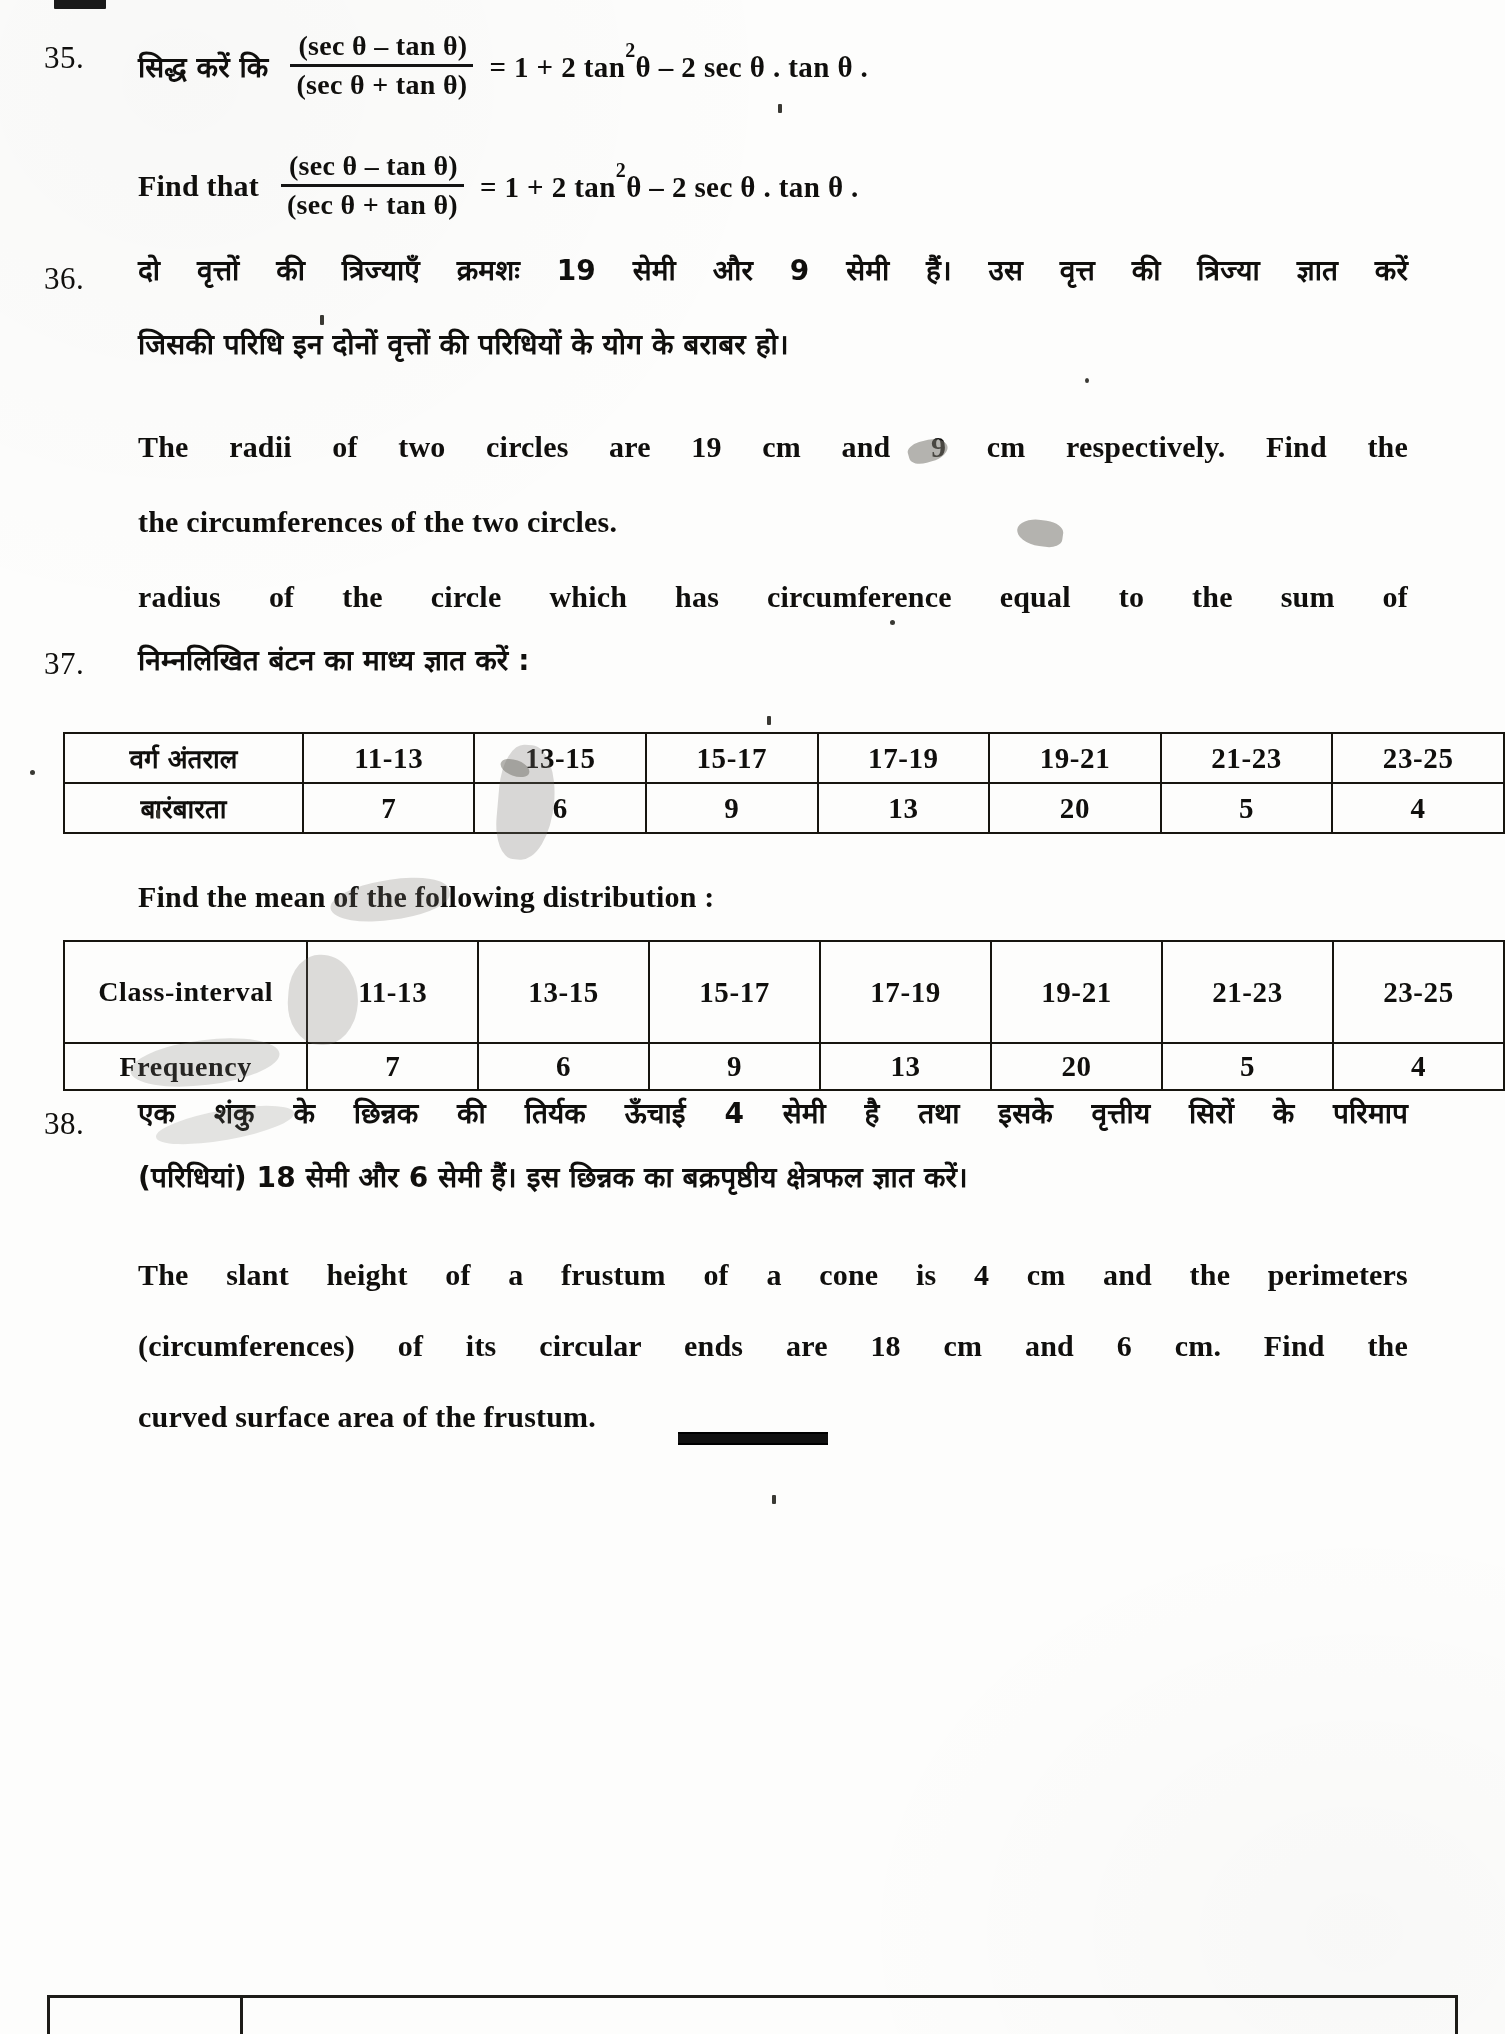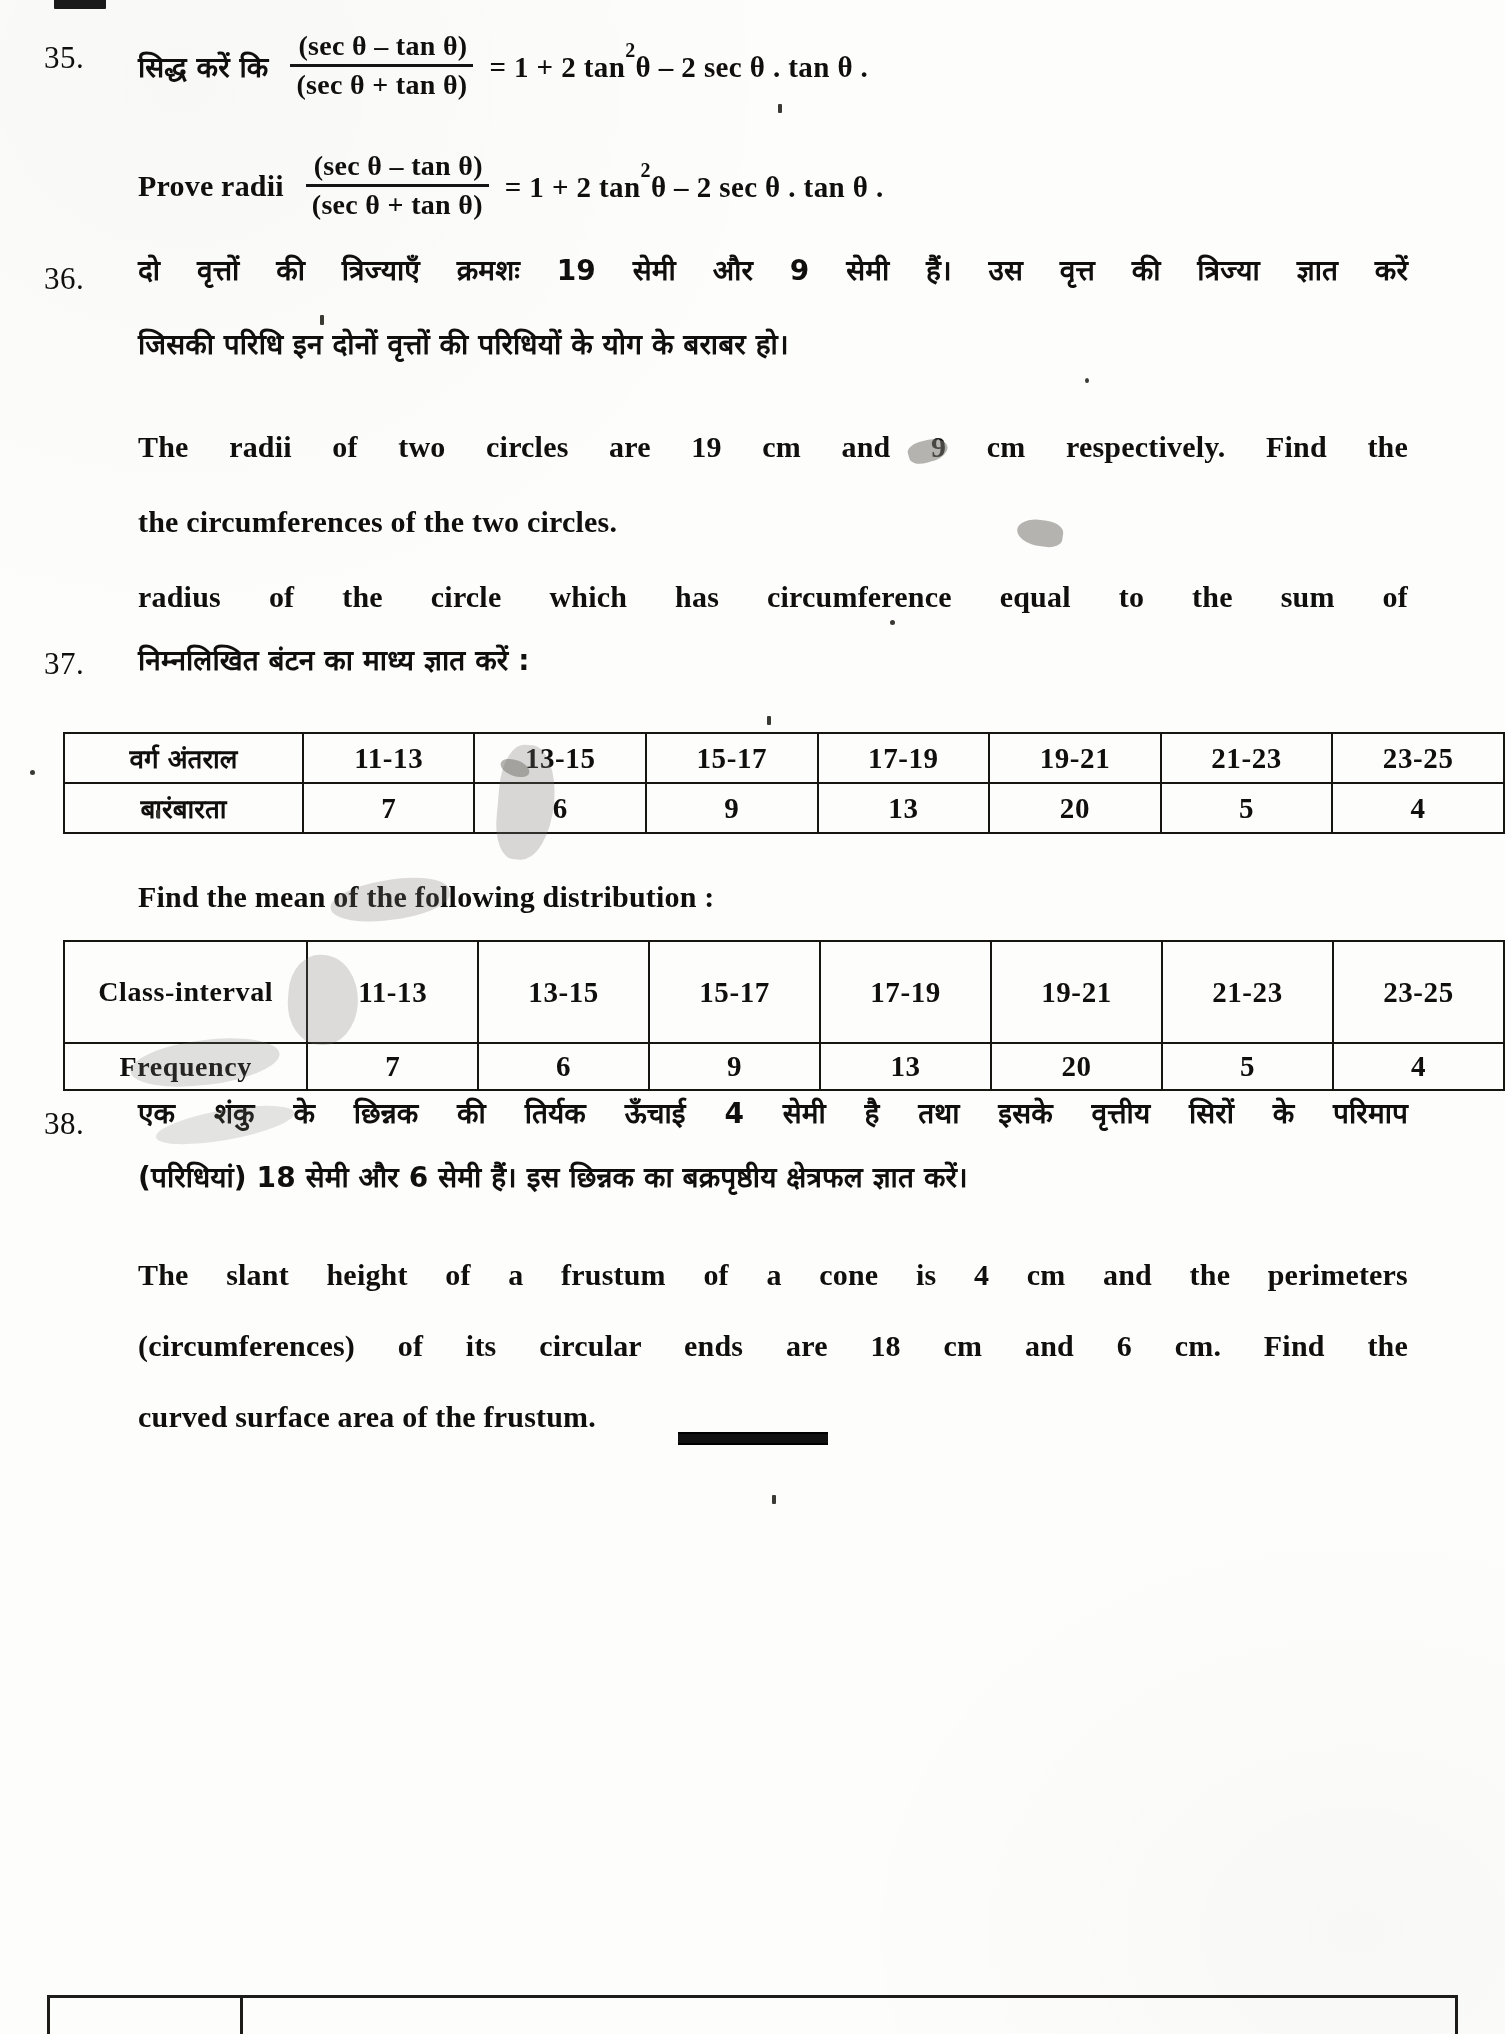--- a/index.html
+++ b/index.html
@@ -189,21 +189,21 @@
           <span class="den">(sec θ + tan θ)</span>
         </span>
         <span class="rhs">
           <span>= 1 + 2 tan</span><span class="sup">2</span><span>θ – 2 sec θ . tan θ .</span>
         </span>
       </div>
     </div>
 
     <div class="qbody" style="top:130px;">
       <div class="mathline">
-        <span class="en lead">Prove radii</span>
+        <span class="en lead">Find that</span>
         <span class="frac">
           <span class="num">(sec θ – tan θ)</span>
           <span class="bar"></span>
           <span class="den">(sec θ + tan θ)</span>
         </span>
         <span class="rhs">
           <span>= 1 + 2 tan</span><span class="sup">2</span><span>θ – 2 sec θ . tan θ .</span>
         </span>
       </div>
     </div>

